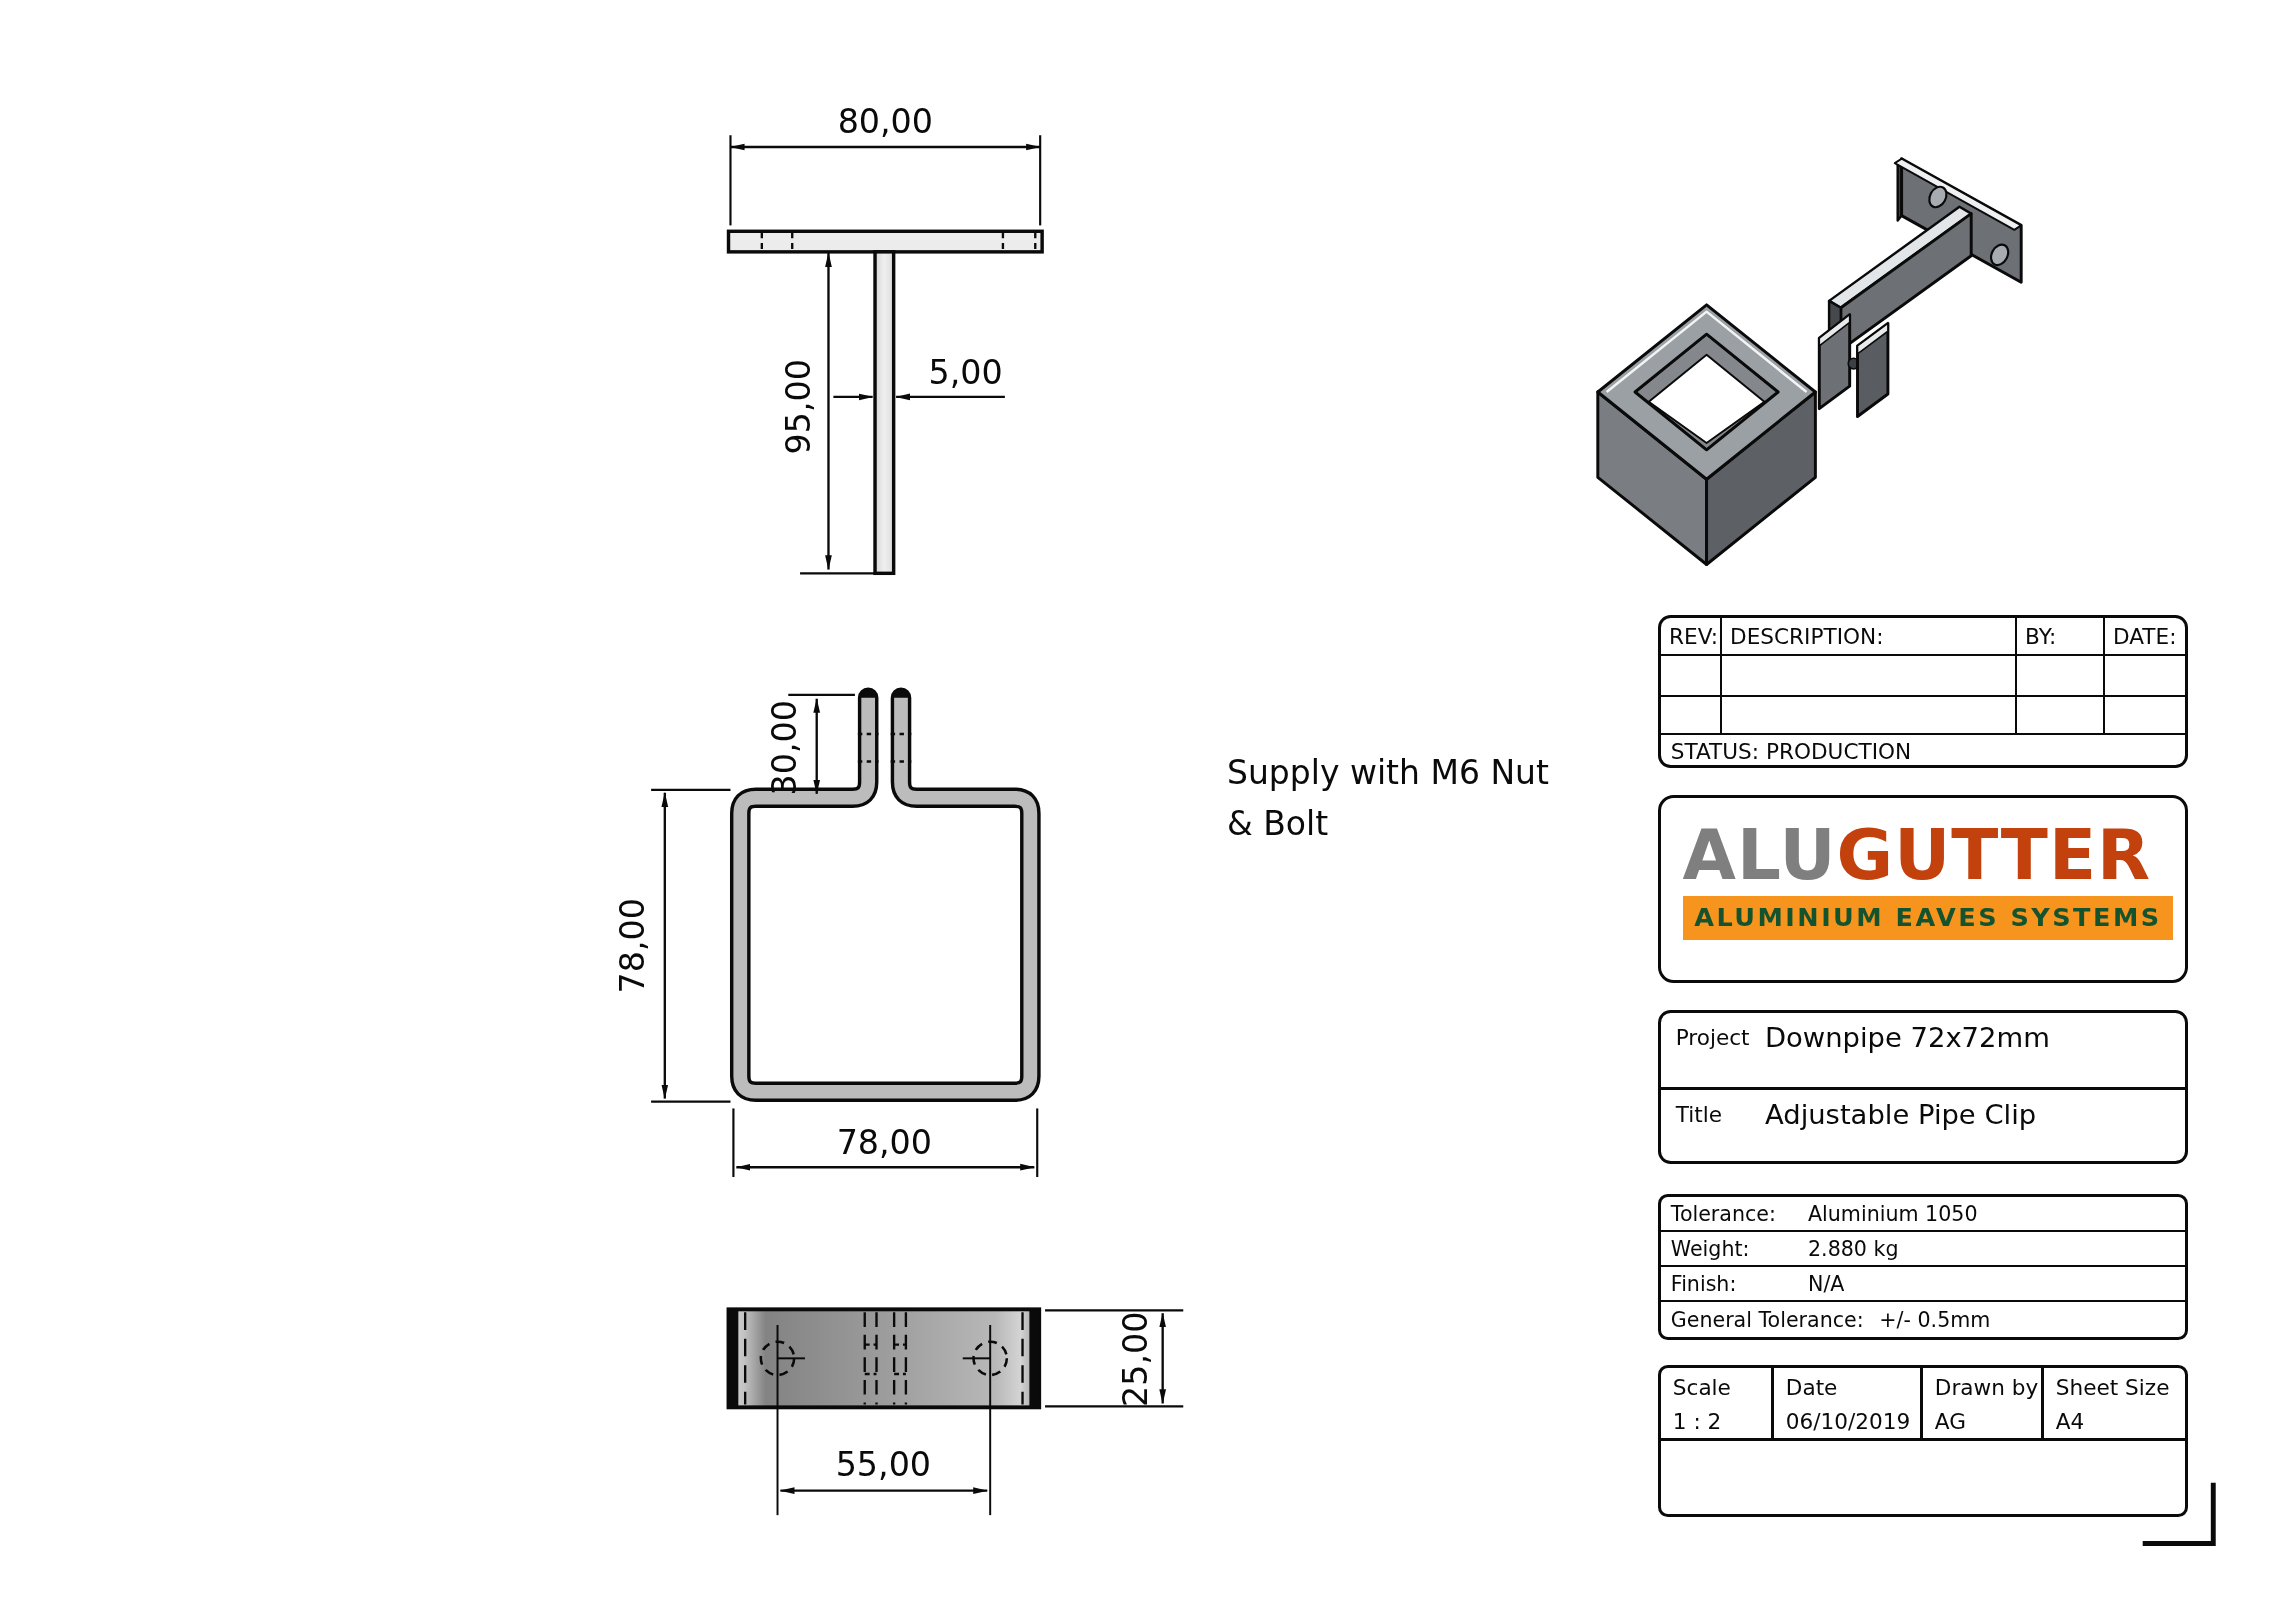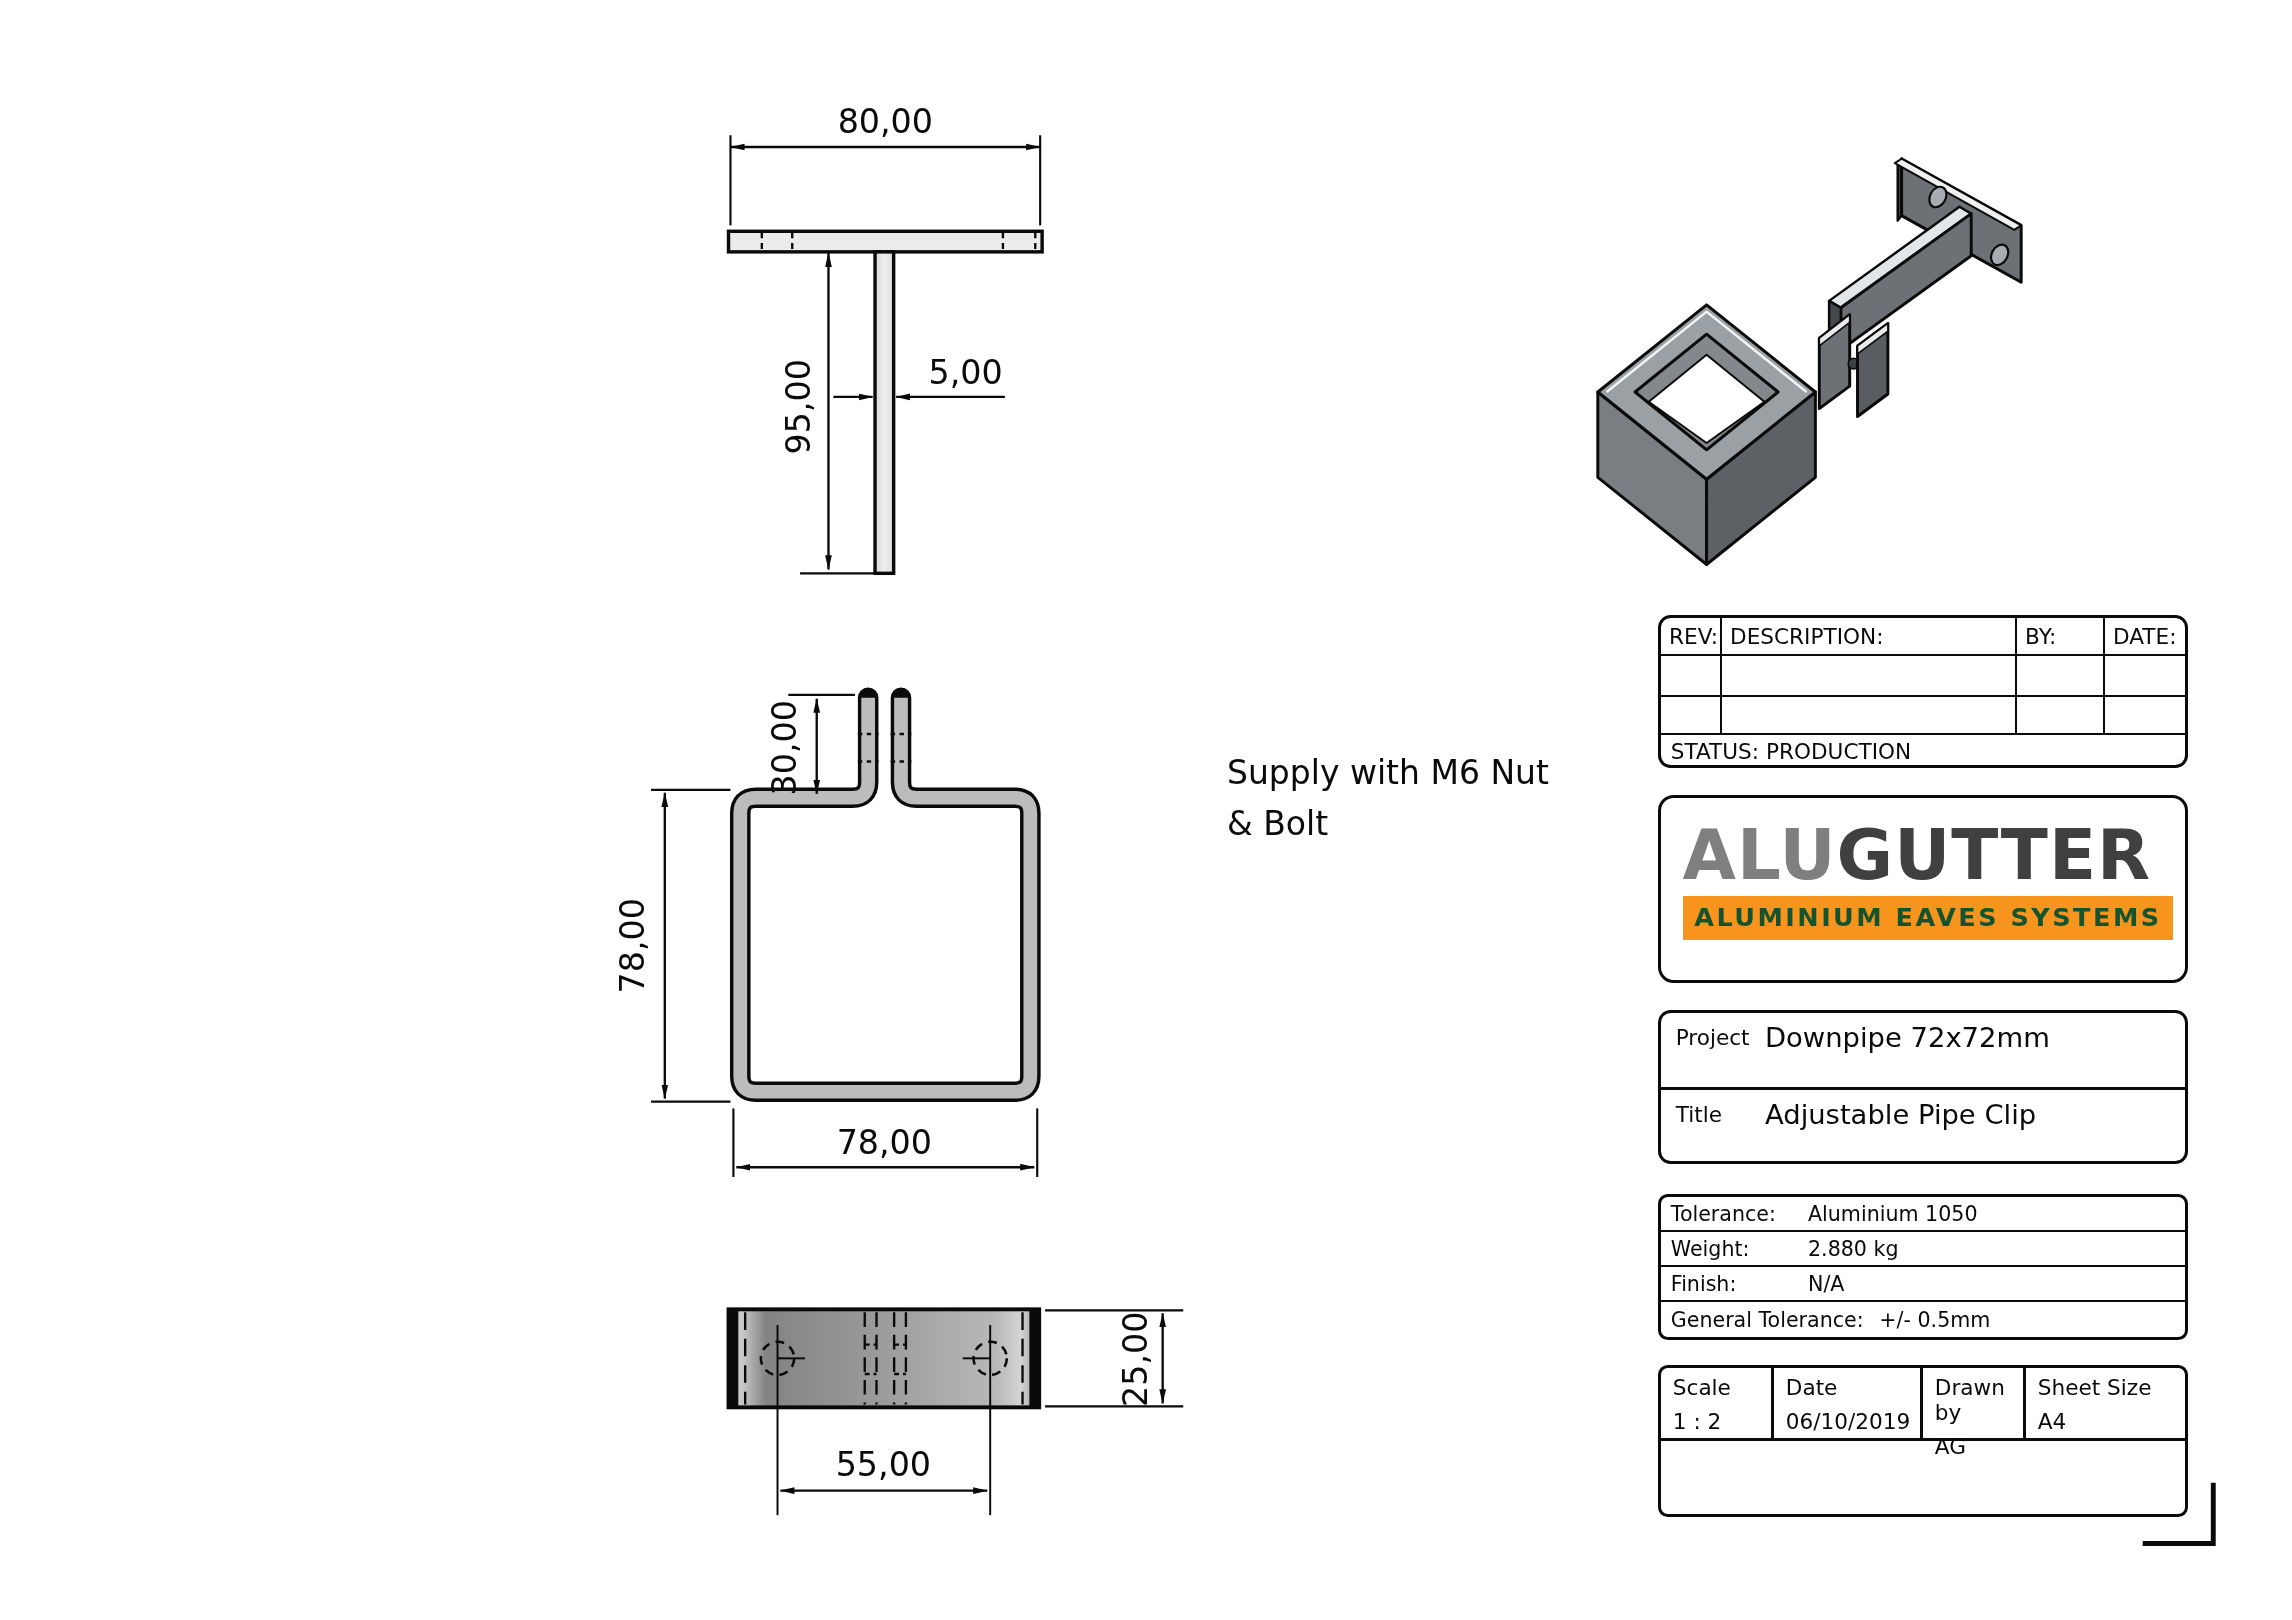--- a/index.html
+++ b/index.html
@@ -21,21 +21,21 @@
   .rt-cell { height:100%; display:flex; align-items:center; box-sizing:border-box; padding-left:8px; font-size:21.6px; }
   .rt-rev  { width:59px; }
   .rt-desc { flex:1; border-left:2.9px solid #0a0a0a; }
   .rt-by   { width:88px; border-left:2.9px solid #0a0a0a; }
   .rt-date { width:82px; border-left:2.9px solid #0a0a0a; }
   .rt-status { display:flex; align-items:center; padding-left:9.8px; font-size:21.6px; height:33px; }
 
   
   .logo-word { padding:21.6px 0 0 21.6px; font-size:69px; font-weight:bold; letter-spacing:1px; line-height:1.02; white-space:nowrap; }
   .logo-alu { color:#7f7f7f; }
-  .logo-gutter { color:#404040; }
+  .logo-gutter { color:#c2410c; }
   .logo-banner {
     margin:5.9px 11.8px 0 21.6px; background:#f7941e; color:#14532d; text-align:center;
     font-size:25.5px; font-weight:bold; letter-spacing:2.5px; padding:5.9px 0 7.8px; white-space:nowrap;
   }
 
   
   .pt-row { position:relative; height:74px; }
   .pt-row.first { border-bottom:3.4px solid #0a0a0a; }
   .pt-label { position:absolute; left:14.7px; top:11.8px; font-size:21.6px; }
   .pt-value { position:absolute; left:104px; top:8.8px; font-size:27.4px; }
@@ -49,21 +49,21 @@
 
   
   .info-row { display:flex; box-sizing:border-box; }
   .info-row.first { height:73px; border-bottom:3.4px solid #0a0a0a;justify-content:center; }
   .info-row.second { height:69px; }
   .info-cell { box-sizing:border-box; padding:6.9px 0 0 11.8px; }
   .info-cell .lab { font-size:21.6px; display:block; margin-bottom:8.8px; }
   .info-cell .val { font-size:21.6px; display:block; }
   .ic-scale { width:110px; }
   .ic-date  { width:149px; border-left:3.4px solid #0a0a0a; }
-  .ic-drawn { width:103px; border-left:3.4px solid #0a0a0a; }
+  .ic-drawn { width:121px; border-left:3.4px solid #0a0a0a; }
   .ic-sheet { flex:1; border-left:3.4px solid #0a0a0a; }
   .ic-dwg   { width:259px; }
   .ic-rev   { flex:1; border-left:3.4px solid #0a0a0a; }
 
   
   .note { position:absolute; left:1227px; top:747px; font-size:33px; line-height:1.55; }
 </style>
 </head>
 <body>
 

